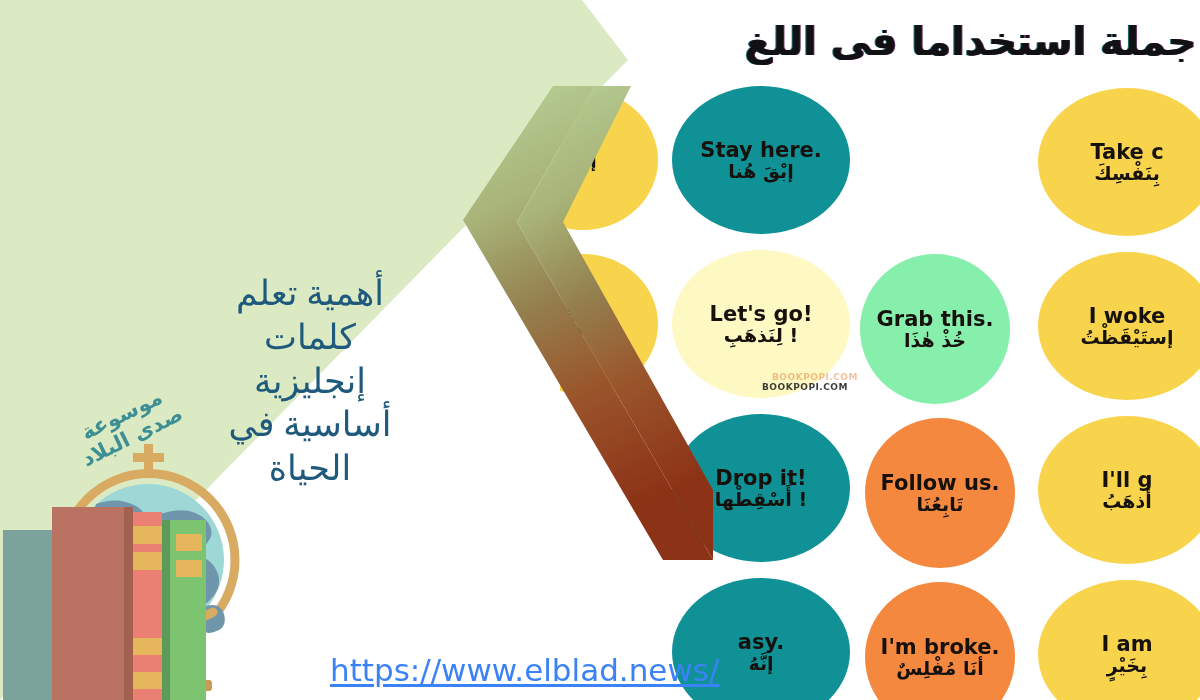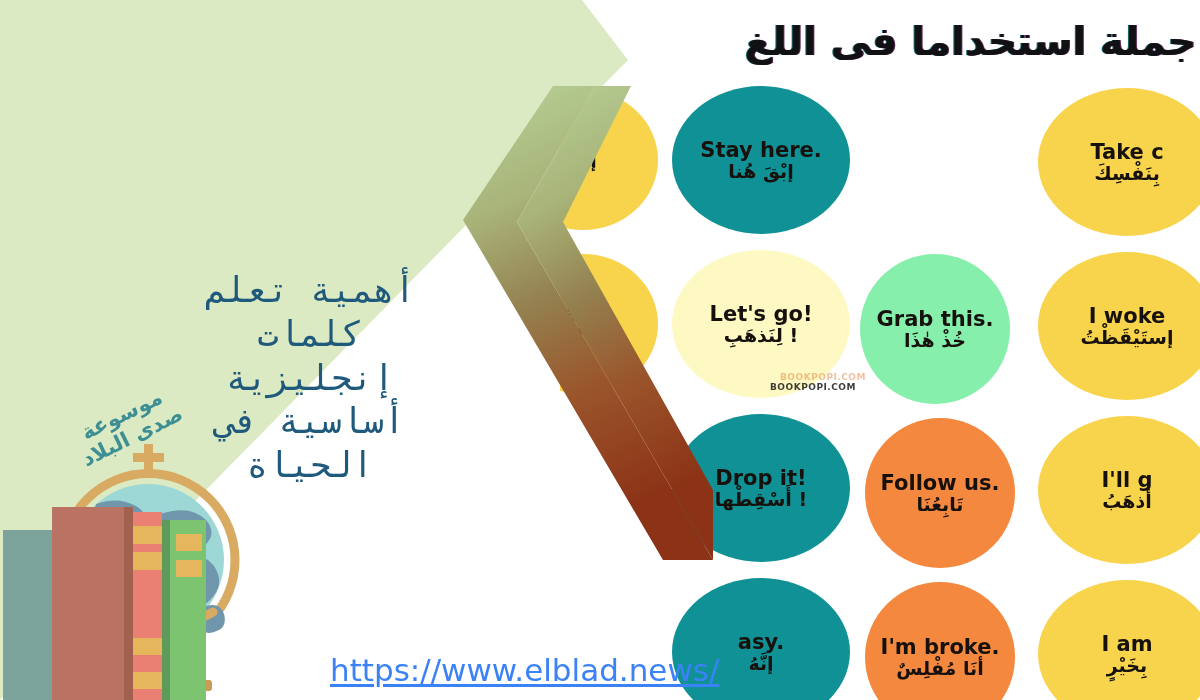--- a/index.html
+++ b/index.html
@@ -80,21 +80,20 @@
     margin-top: 1px;
   }
   .wm {
     position: absolute;
     font-size: 9px;
     font-weight: 700;
     letter-spacing: 0.5px;
     color: #1a1a1a;
     opacity: .85;
     white-space: nowrap;
-    margin-left: 8px;
   }
   .wm.faint {
     color: #e0762c;
     opacity: .45;
   }
   #greenpanel2 {
     position: absolute;
     left: 0;
     top: 0;
     width: 700px;
@@ -118,21 +117,21 @@
     left: 160px;
     top: 272px;
     width: 300px;
     text-align: center;
     direction: rtl;
   }
   #headline .line {
     font-size: 35px;
     color: #1f5a7d;
     line-height: 1.25;
-    font-family: Liberation Mono, monospace;
+    font-family: Liberation Serif, serif;
   }
 
   
   #url {
     position: absolute;
     left: 330px;
     top: 652px;
     font-size: 31px;
     color: #3b82f6;
     text-decoration: underline;

